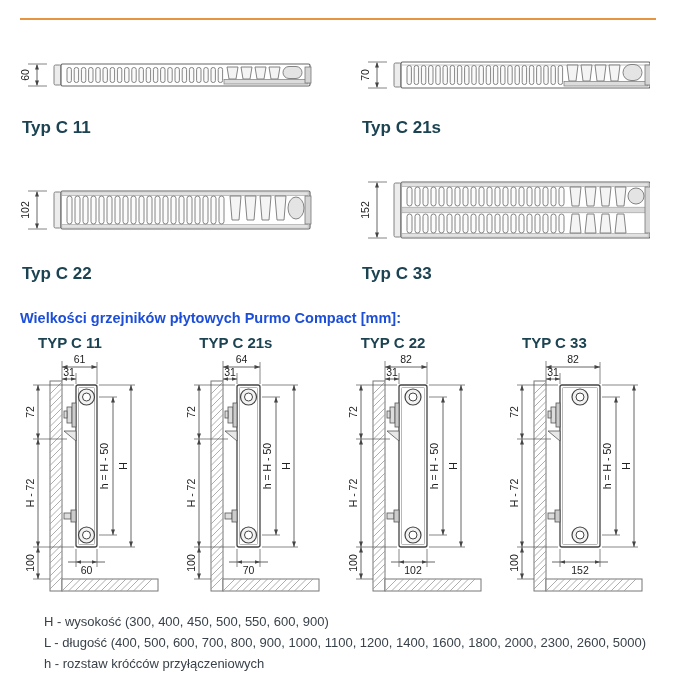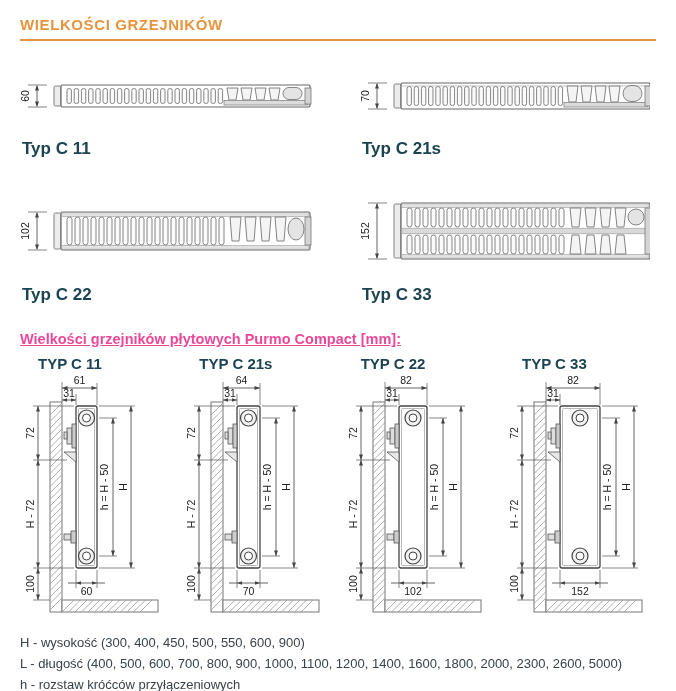--- a/index.html
+++ b/index.html
@@ -25,50 +25,48 @@
   .xsec-fig { display:flex; align-items:center; }
   .r1 .xsec-fig { height:58px; }
   .r2 .xsec-fig { height:88px; margin-top:28px; }
   .xsec-label {
     color:#1B4352; font-weight:bold; font-size:17px;
     margin-top:14px; margin-left:2px;
   }
   .r2 .xsec-label { margin-top:10px; }
 
   .subtitle {
-    color:#ec4899; font-weight:bold; font-size:14.5px;
+    color:#1d4ed8; font-weight:bold; font-size:14.5px;
     margin-top:26px;
-    text-decoration:underline;
   }
 
   .drawings {
     display:flex; justify-content:space-between;
     margin-top:8px; width:636px;
   }
   .drawing-col { width:152px; }
   .drawing-title {
     color:#1B4352; font-weight:bold; font-size:15px;
     padding-left:18px; margin-bottom:0;
   }
   .dim-drawing { display:block; }
 
   .legend { margin-top:10px; }
   .legend-line {
-    color:#39424A; font-size:13px; line-height:21px;
+    color:#39424A; font-size:13px; line-height:21px;margin-left:24px;
   }
 
   svg text.dt { font-family:"Liberation Sans",sans-serif; font-size:10.5px; fill:#222; }
   svg text.dtx { font-family:"Liberation Sans",sans-serif; font-size:11px; fill:#222; }
 </style>
 </head>
 <body>
 
 <div class="page">
 
-  <div class="page-title">WIELKOŚCI GRZEJNIKÓW</div>
   <div class="title-rule"></div>
 
   <div class="xsec-grid">
 
     <div class="xsec-cell r1">
       <div class="xsec-fig">
         <svg width="310" height="38" viewBox="0 0 310 38">
           <g id="xsg0">
               <line x1="8" y1="8" x2="27" y2="8" stroke="#666" stroke-width="0.8"></line>
               <line x1="8" y1="30" x2="27" y2="30" stroke="#666" stroke-width="0.8"></line>

